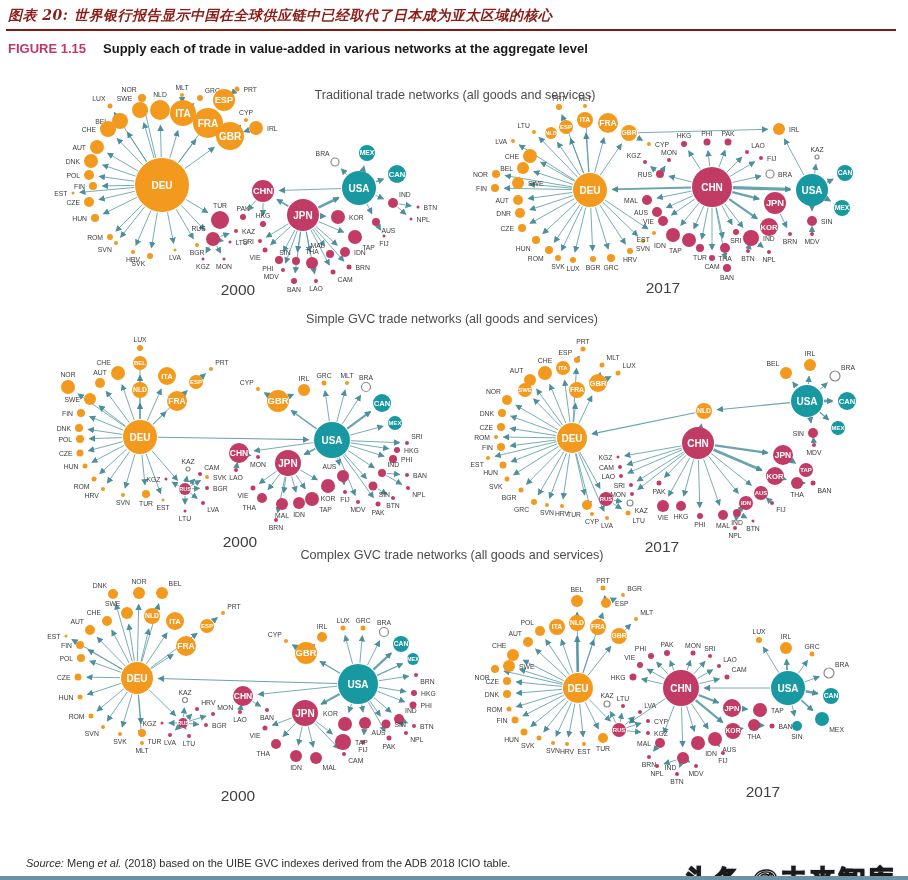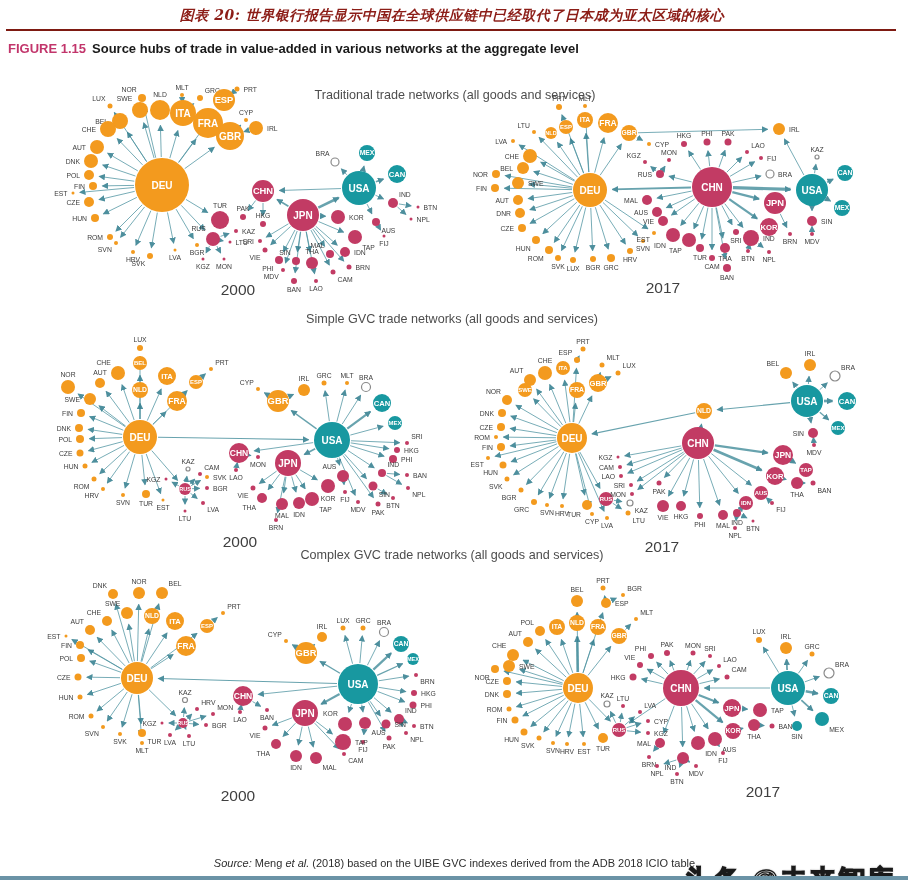--- a/index.html
+++ b/index.html
@@ -1,39 +1,39 @@
 <!DOCTYPE html>
 <html><head>
 <meta charset="utf-8">
 <style>
   html,body{margin:0;padding:0;background:#fff;}
   .page{position:relative;width:908px;height:880px;background:#fff;overflow:hidden;
-        font-family:"Liberation Sans",sans-serif;text-align:center;}
+        font-family:"Liberation Sans",sans-serif;}
   .cn-title{position:absolute;top:7px;left:8px;right:12px;
         font-family:"DejaVu Serif",serif;font-style:italic;font-weight:bold;
         font-size:14px;color:#8C1D17;letter-spacing:0.5px;white-space:nowrap;}
   .cn-rule{position:absolute;top:29px;left:6px;width:890px;height:2px;background:#7E1A12;}
   .fig-line{position:absolute;top:41px;left:8px;font-size:13px;font-weight:bold;color:#1a1a1a;white-space:nowrap;}
-  .fig-label{color:#C2356B;margin-right:6px;}
+  .fig-label{color:#C2356B;margin-right:17px;}
   #net{position:absolute;top:0;left:0;}
   .note{position:absolute;top:806px;left:18px;right:14px;font-size:11px;color:#2e2e2e;line-height:18.5px;margin:0;}
   .note i, .source i{font-style:italic;}
   .source{position:absolute;top:846px;left:18px;right:14px;font-size:11px;color:#2e2e2e;line-height:18.5px;margin:8px;}
   .watermark{position:absolute;top:830px;right:12px;font-size:27px;font-weight:bold;color:#ffffff;
         -webkit-text-stroke:1.4px #1a1a1a;text-shadow:0 0 2px #333;letter-spacing:2px;margin-top:32px;}
   .bottom-rule{position:absolute;bottom:0;left:0;width:908px;height:4px;background:#6B93A6;}
 </style>
 </head>
 <body>
 
 <div class="page">
   <div class="cn-title">图表 20: 世界银行报告显示中国在全球供应链中已经取代了日本成为亚太区域的核心</div>
   <div class="cn-rule"></div>
   <div class="fig-line">
-    <span class="fig-label">FIGURE 1.15</span><span>Source hubs of trade in value-added in various networks at the aggregate level</span>
+    <span class="fig-label">FIGURE 1.15</span><span>Supply each of trade in value-added in various networks at the aggregate level</span>
   </div>
 
   <svg id="net" width="908" height="880" viewBox="0 0 908 880">
       <defs>
         <marker id="arw" viewBox="0 0 10 10" refX="8.5" refY="5" markerWidth="6.5" markerHeight="6.5" orient="auto" markerUnits="userSpaceOnUse">
           <path d="M0,0L10,5L0,10z" fill="#2F7C8D"></path>
         </marker>
       </defs>
       <text x="455" y="99" font-size="12.6" fill="#4D4D4D" text-anchor="middle" font-family="&quot;Liberation Sans&quot;,sans-serif" font-weight="normal">Traditional trade networks (all goods and services)</text>
       <text x="452" y="323" font-size="12.6" fill="#4D4D4D" text-anchor="middle" font-family="&quot;Liberation Sans&quot;,sans-serif" font-weight="normal">Simple GVC trade networks (all goods and services)</text>

